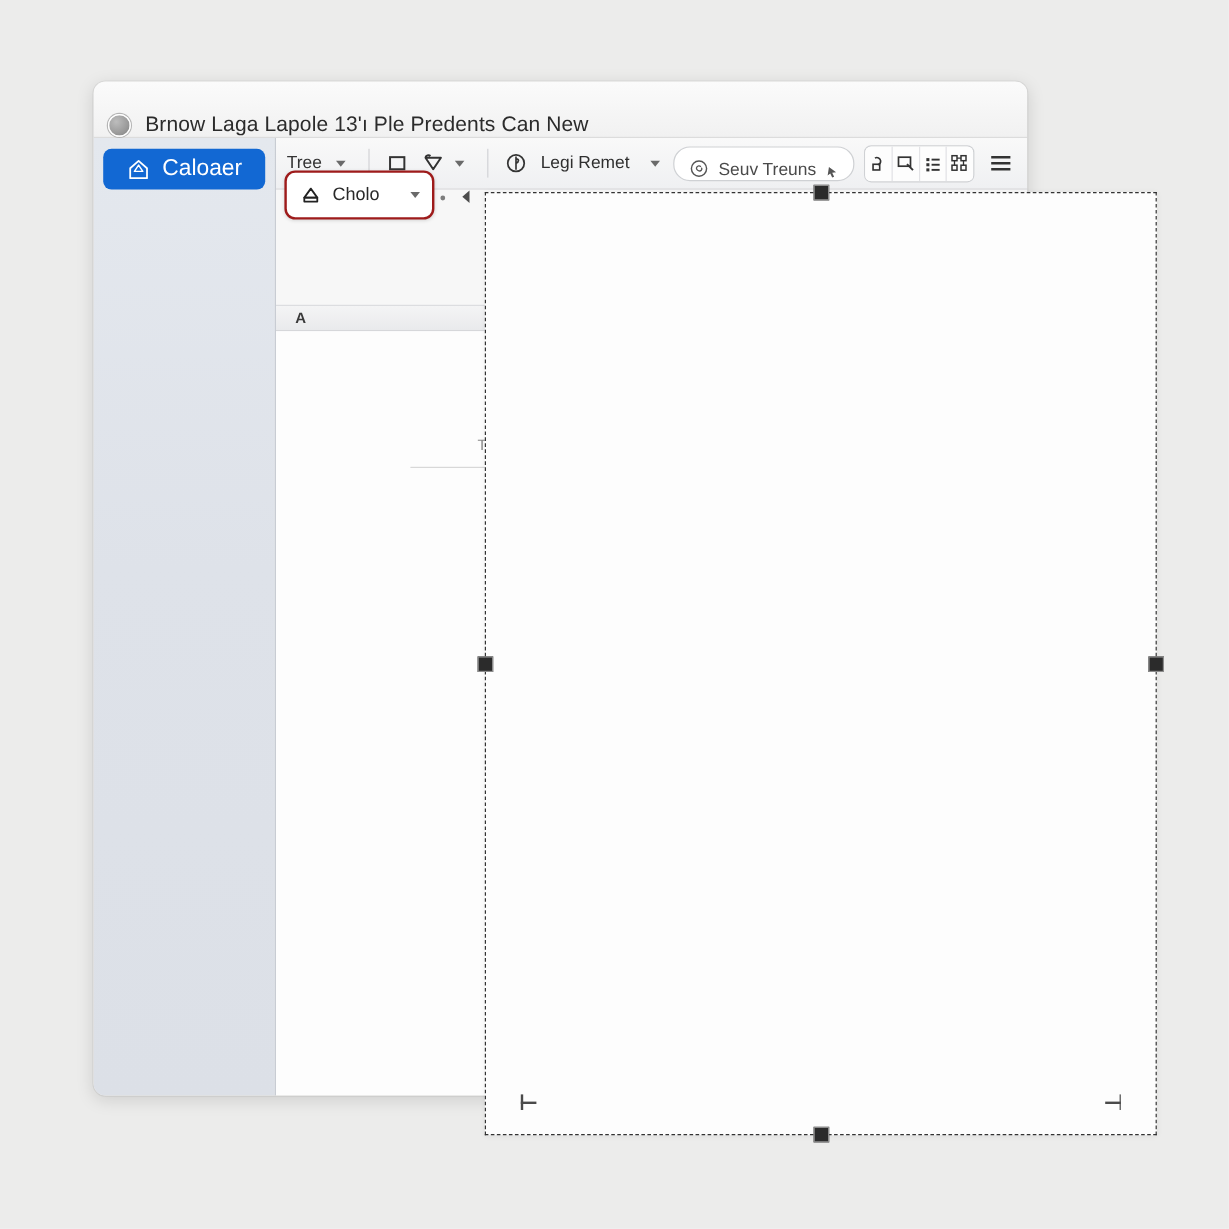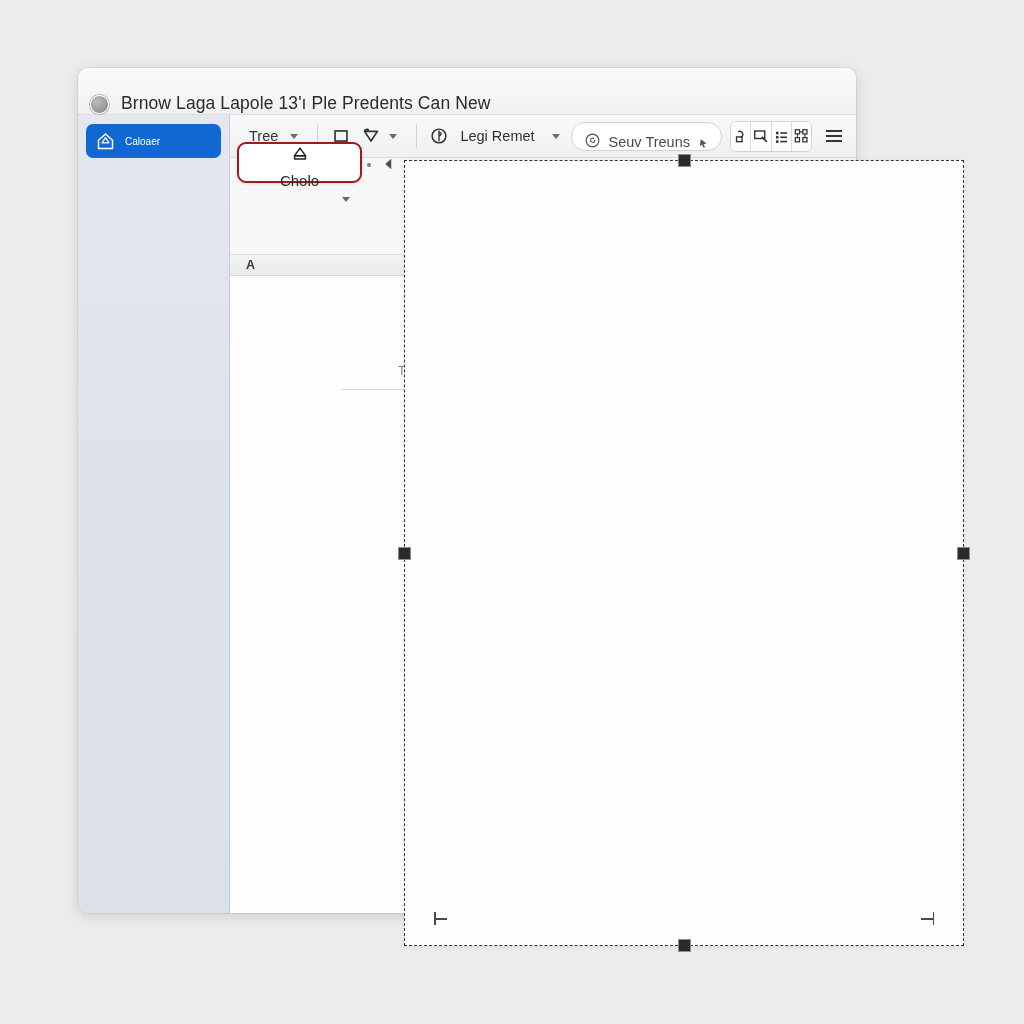--- a/index.html
+++ b/index.html
@@ -68,43 +68,43 @@
     padding: 9px 8px 0 8px;
     box-sizing: border-box;
   }
   .side-item {
     display: flex;
     align-items: center;
     gap: 9px;
     height: 34px;
     padding: 0 9px;
     border-radius: 7px;
-    font-size: 10px;
+    font-size: 19px;
     color: #262626;
     margin-bottom: 5px;
     cursor: default;
+    justify-content: center;
   }
   .side-item.selected {
     background: #1268d3;
     color: #ffffff;
   }
   .side-ico { width: 21px; height: 21px; flex: none; display:block; }
 
   
   #toolbar {
     position: absolute;
     left: 152px; top: 47px;
     right: 0;
     height: 43px;
     background: linear-gradient(#f9f9f9,#eff0f2);
     border-bottom: 1px solid #d9dadd;
     display: flex;
     align-items: center;
     gap: 0px;
-    padding-left: 10px;
     box-sizing: border-box;
   }
   .tb-text {
     font-size: 14.5px;
     color: #333;
     padding: 0 5px;
   }
   .caret {
     width: 0; height: 0;
     border-left: 4px solid transparent;
@@ -181,21 +181,20 @@
     background: #ffffff;
     border: 2.5px solid #9e1b1b;
     border-radius: 9px;
     display: flex;
     align-items: center;
     padding: 0 10px;
     box-sizing: border-box;
     gap: 8px;
     z-index: 40;
     box-shadow: 0 1px 3px rgba(0,0,0,0.12);
-    flex-direction: column;
   }
   #shape-combo .lbl { font-size: 15px; color: #2a2a2a; }
   #shape-combo .caret { margin-left: auto; margin-right: 0; }
 
   #combo-dot {
     position: absolute;
     left: 367px; top: 163px;
     width: 4px; height: 4px; border-radius: 50%;
     background: #7d7d7d;
     z-index: 40;

